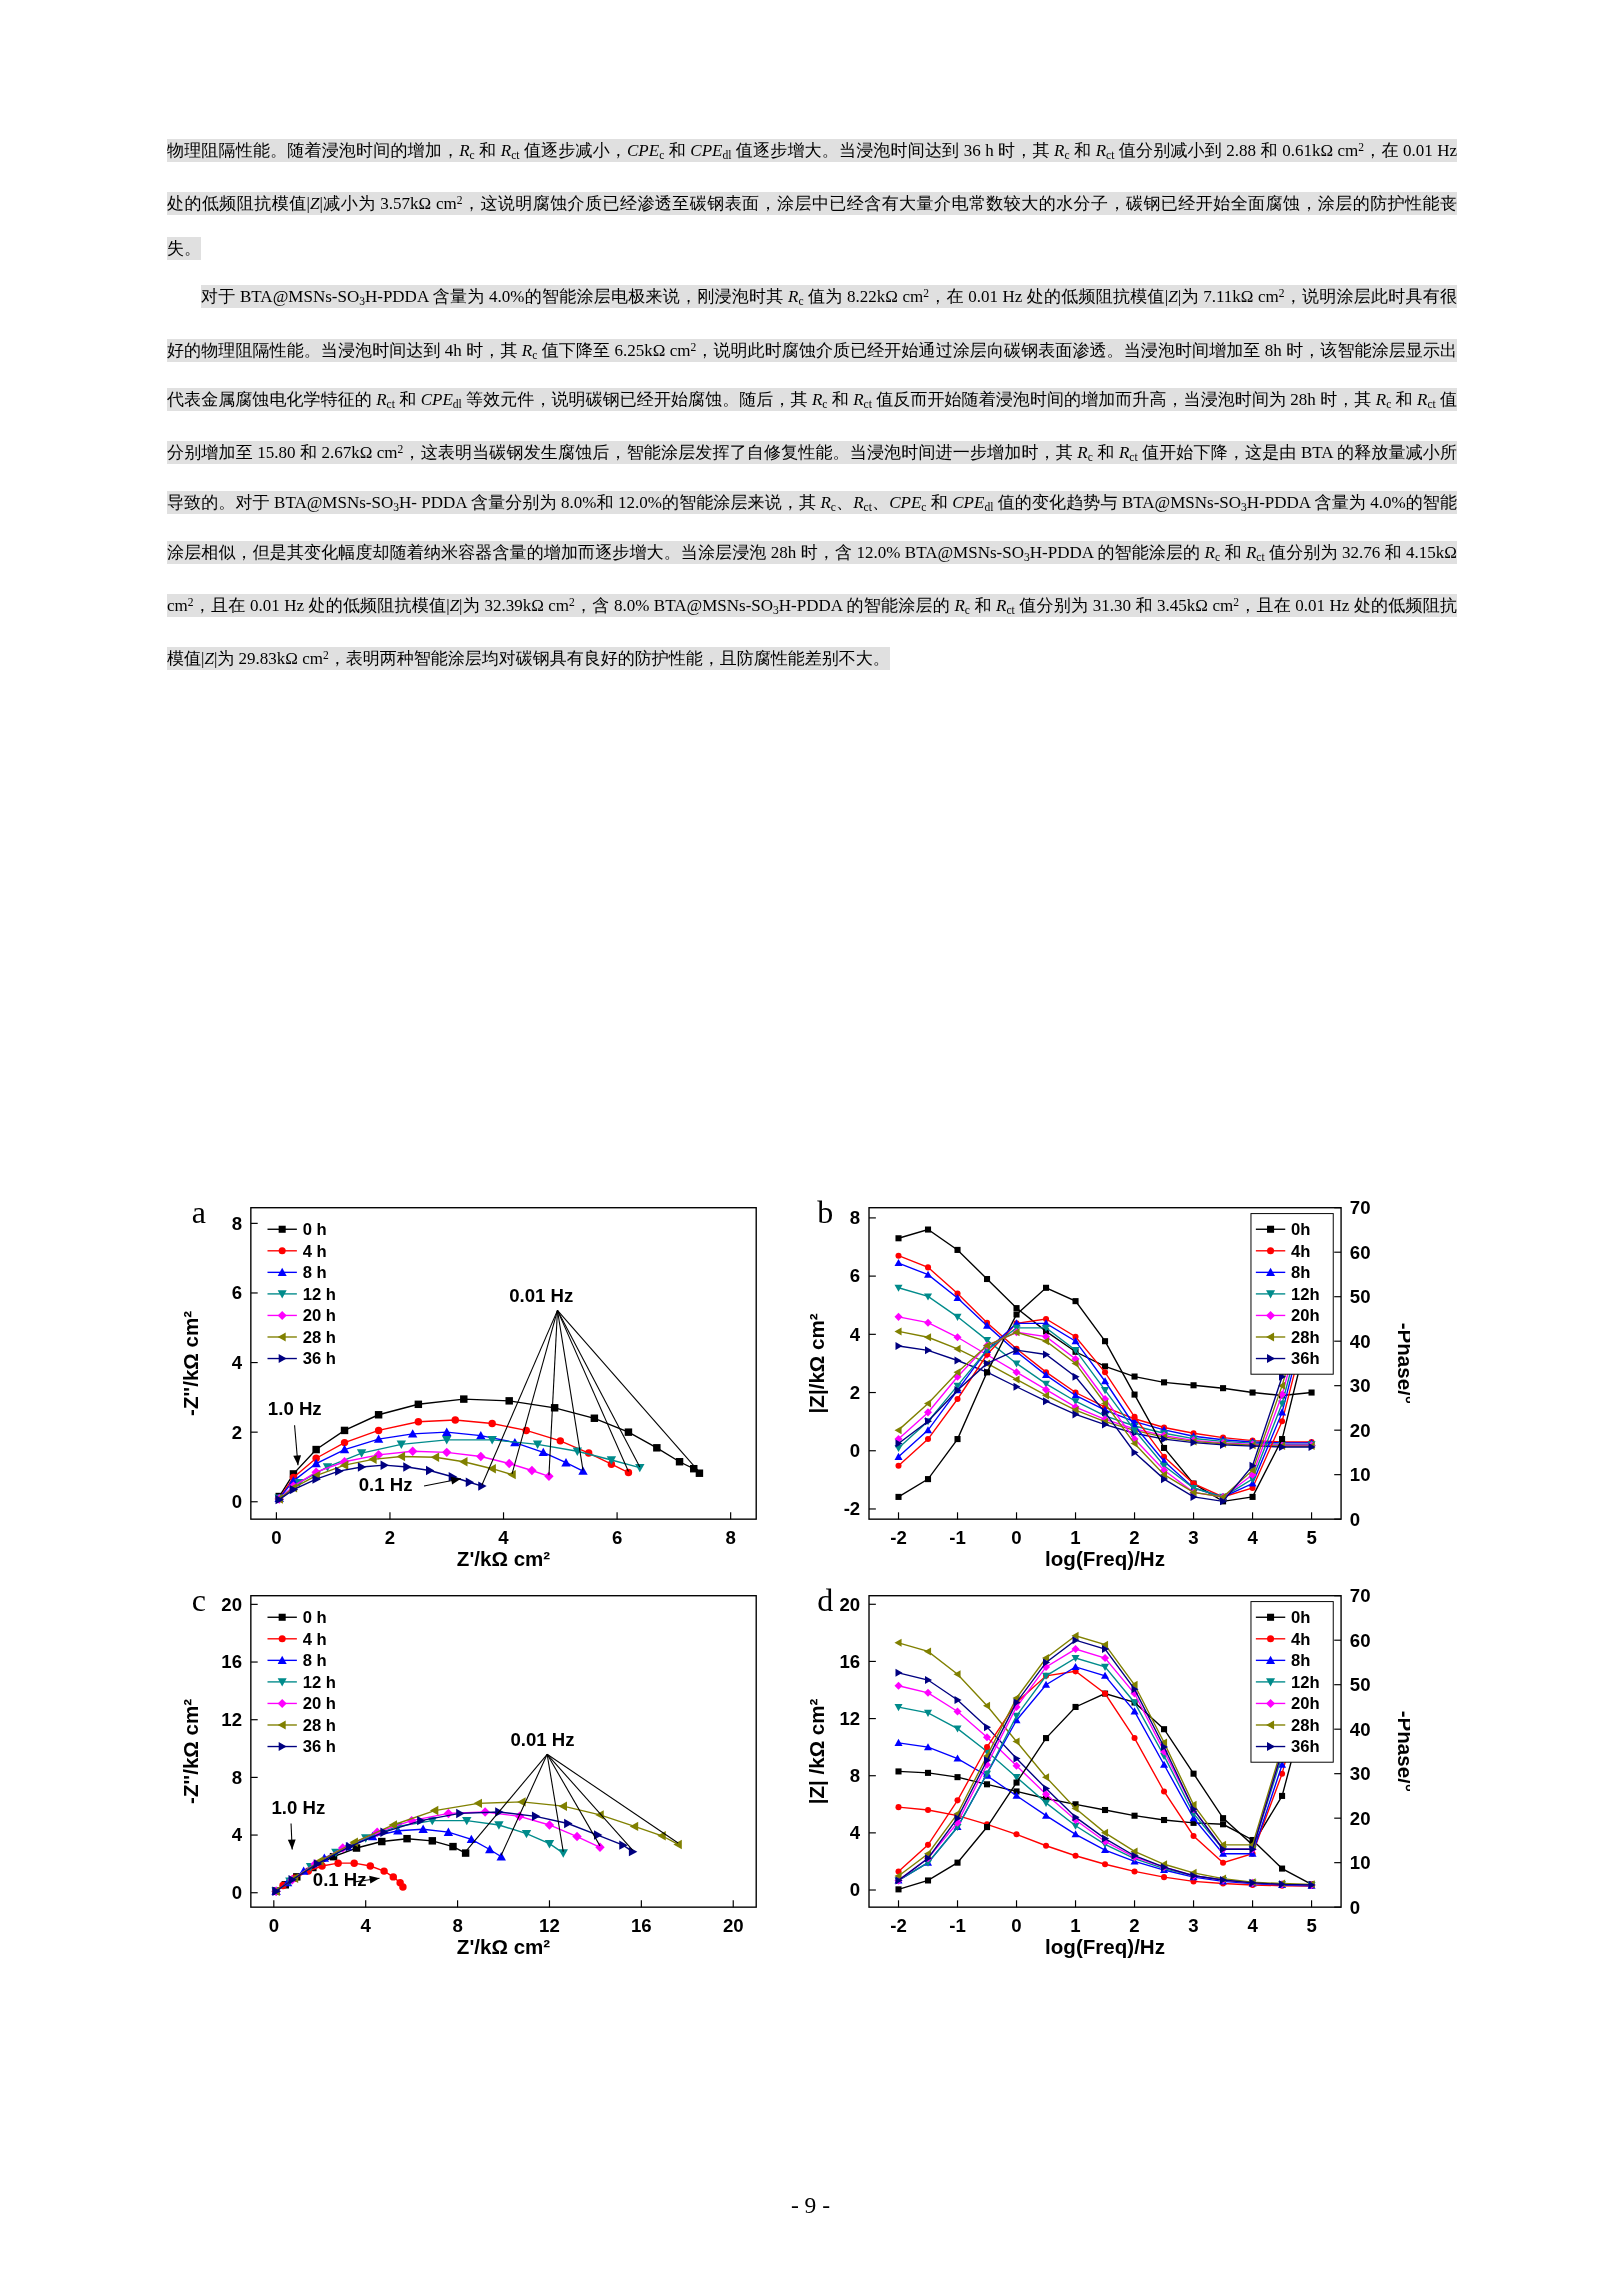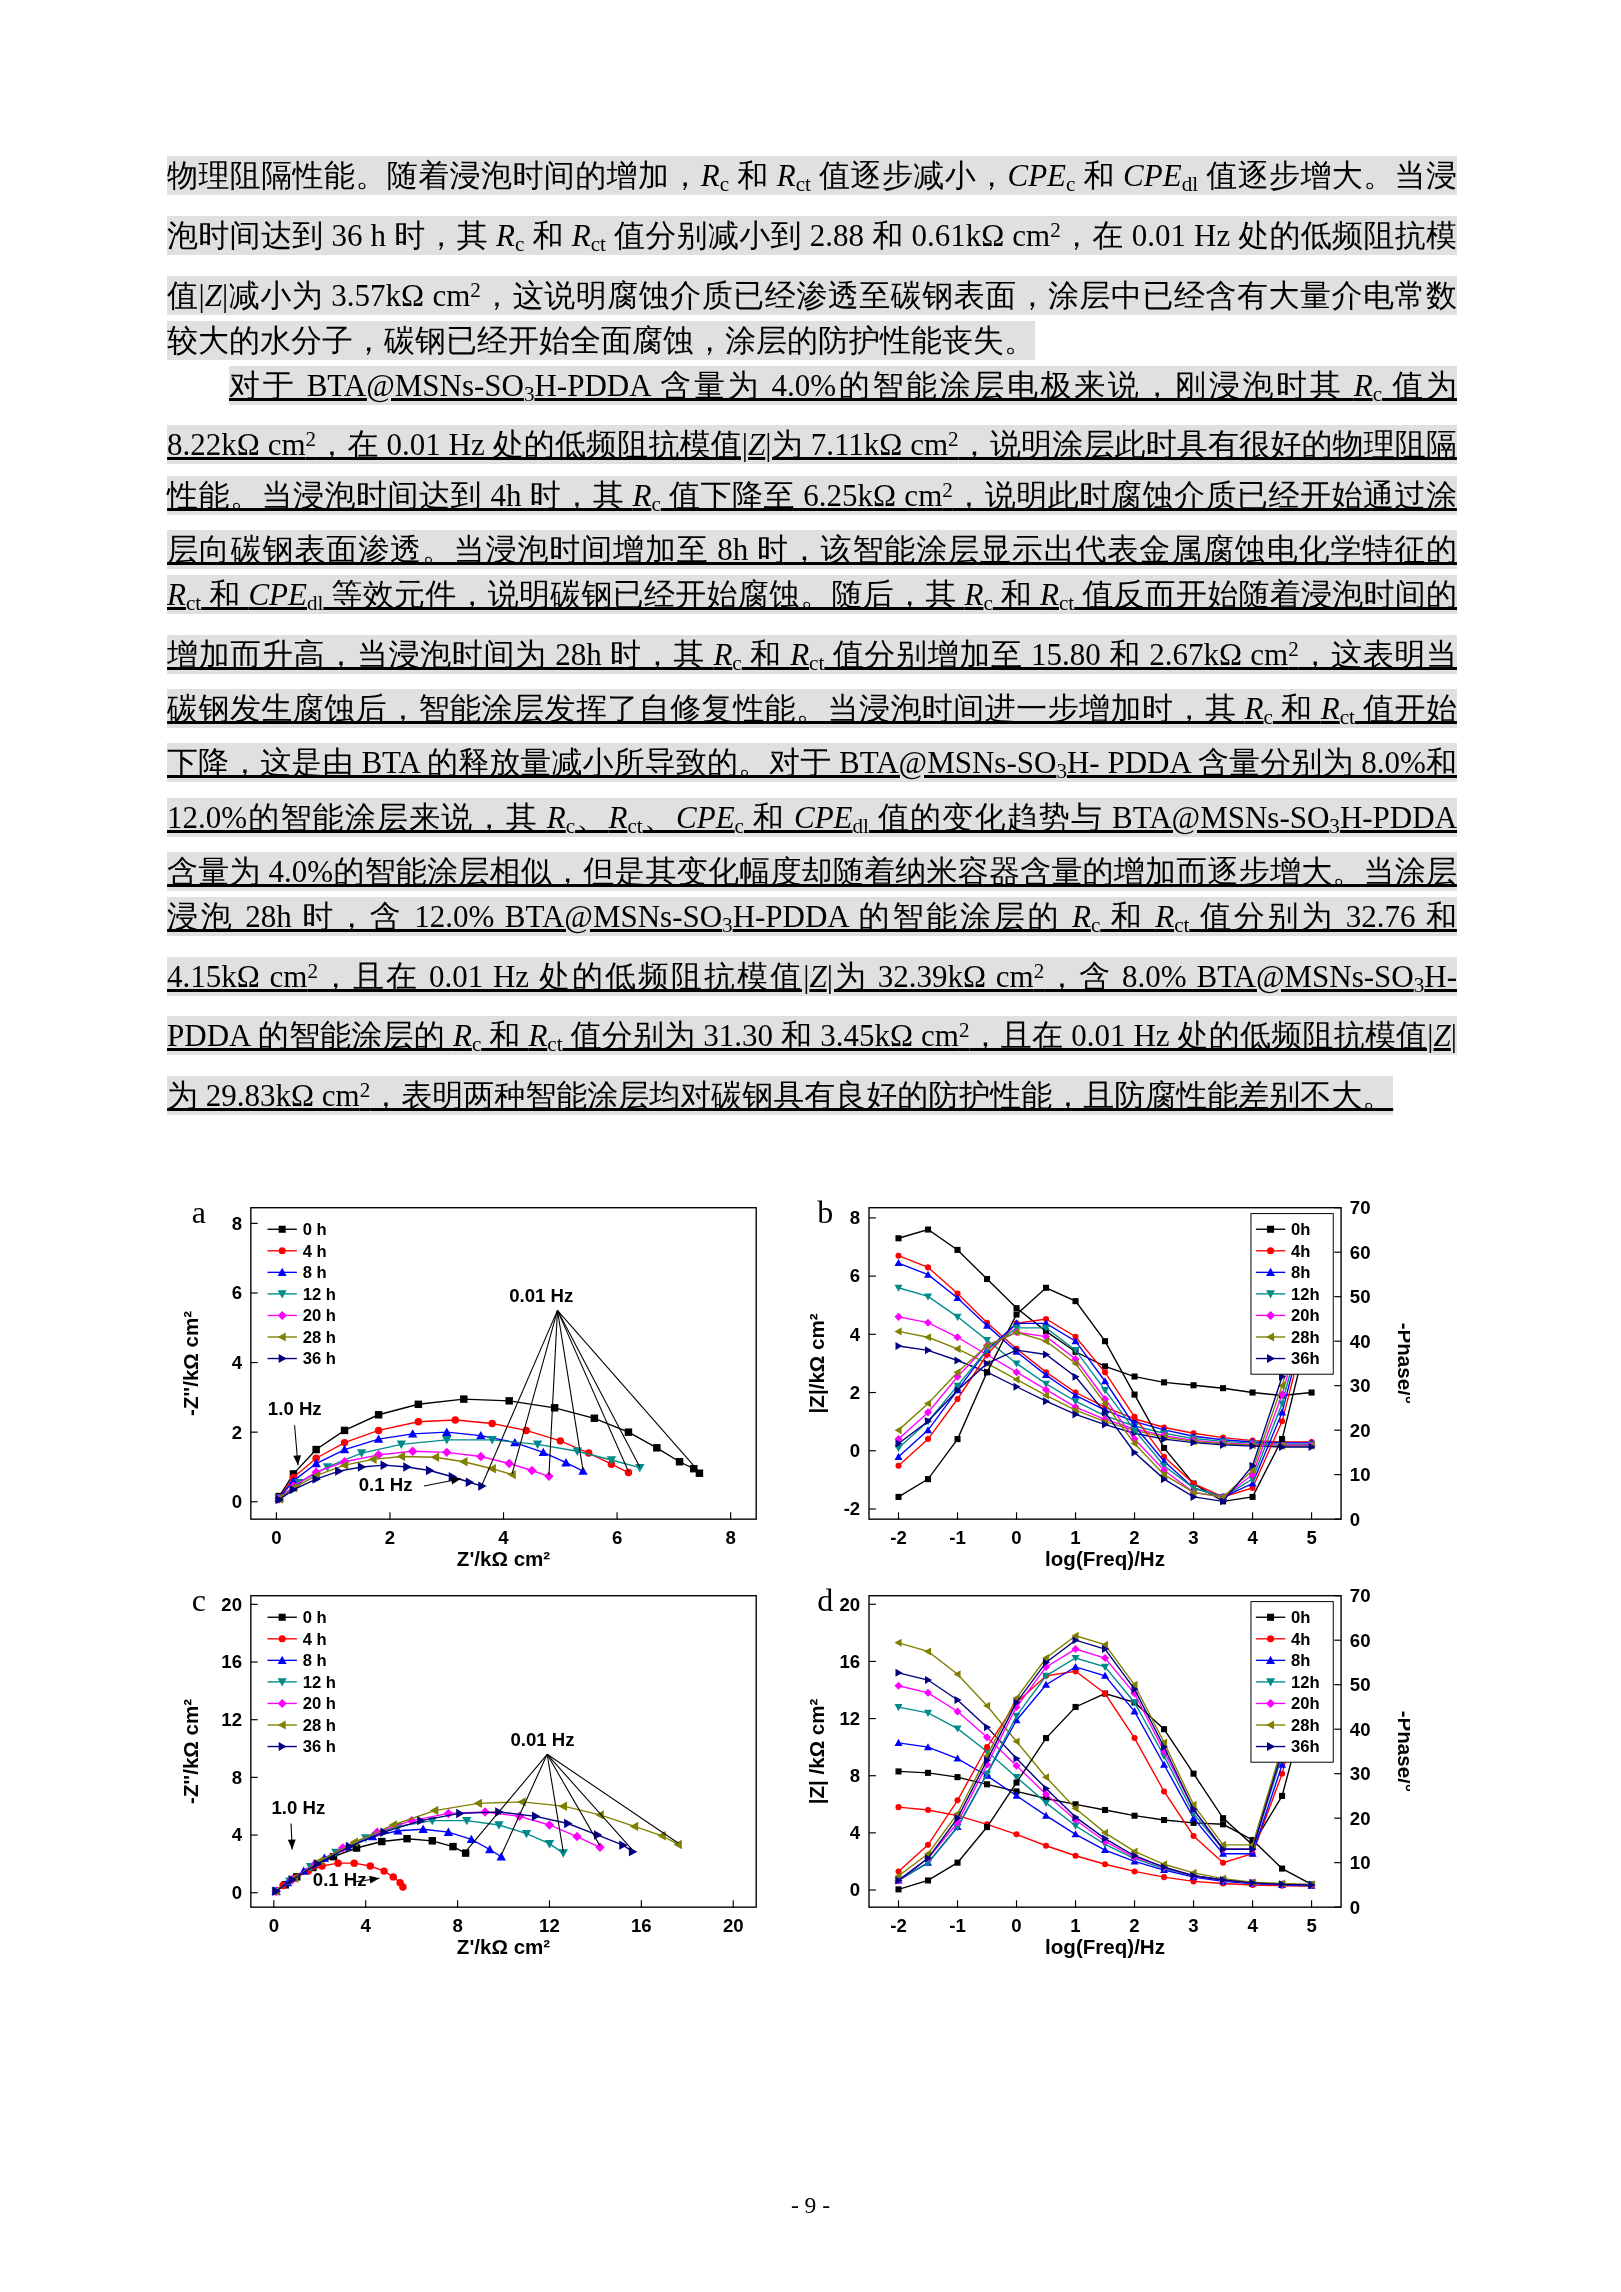--- a/index.html
+++ b/index.html
@@ -2,24 +2,24 @@
 <html><head>
 <meta charset="utf-8">
 <style>
   html,body{margin:0;padding:0;}
   body{
     width:1621px;height:2293px;position:relative;background:#ffffff;
     font-family:"Liberation Serif",serif;color:#000;
   }
   .text-block{
     position:absolute;left:167px;top:125px;width:1290px;
-    font-size:31px;line-height:45px;text-align:justify;margin-top:28px;
+    font-size:17px;line-height:45px;text-align:justify;
   }
   .text-block p{margin:0;}
-  .p2{text-indent:2em;text-decoration:underline;}
+  .p2{text-indent:2em;}
   .hl{background:#e0e0e0;padding:2px 0;}
   sub{font-size:0.68em;vertical-align:-0.25em;}
   sup{font-size:0.68em;vertical-align:0.45em;}
   .figure-grid{
     position:absolute;left:178px;top:1194px;width:1231px;
     display:grid;grid-template-columns:606px 606px;grid-template-rows:382px 390px;
     column-gap:19.6px;row-gap:5.9px;
   }
   .chart-cell{position:relative;width:606px;height:380px;}
   .panel-letter{

